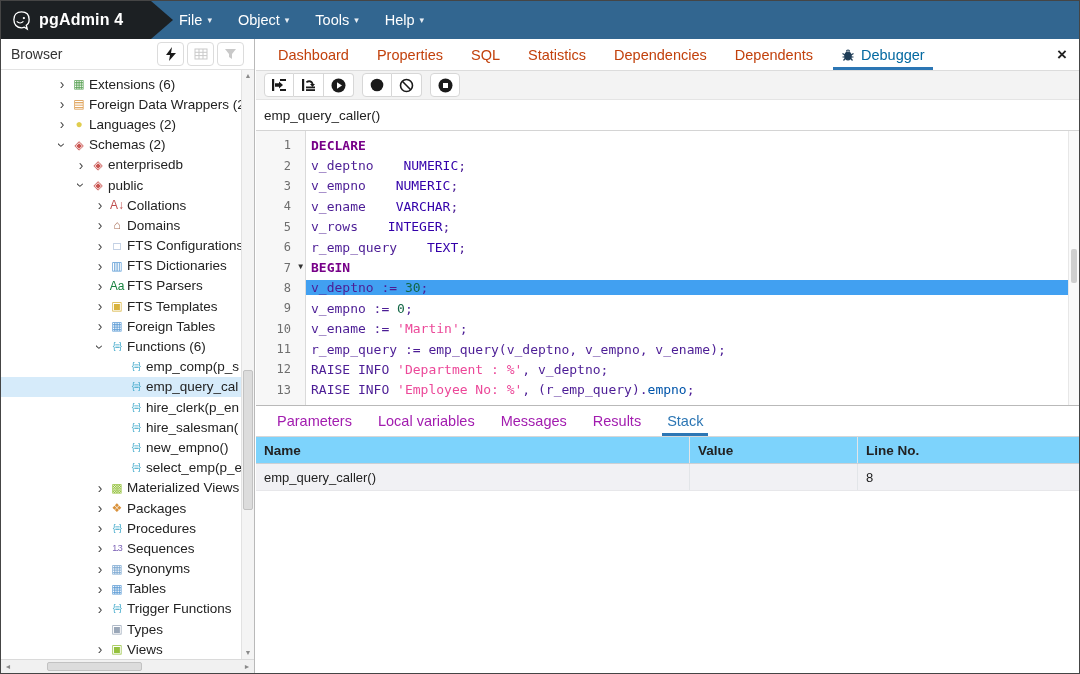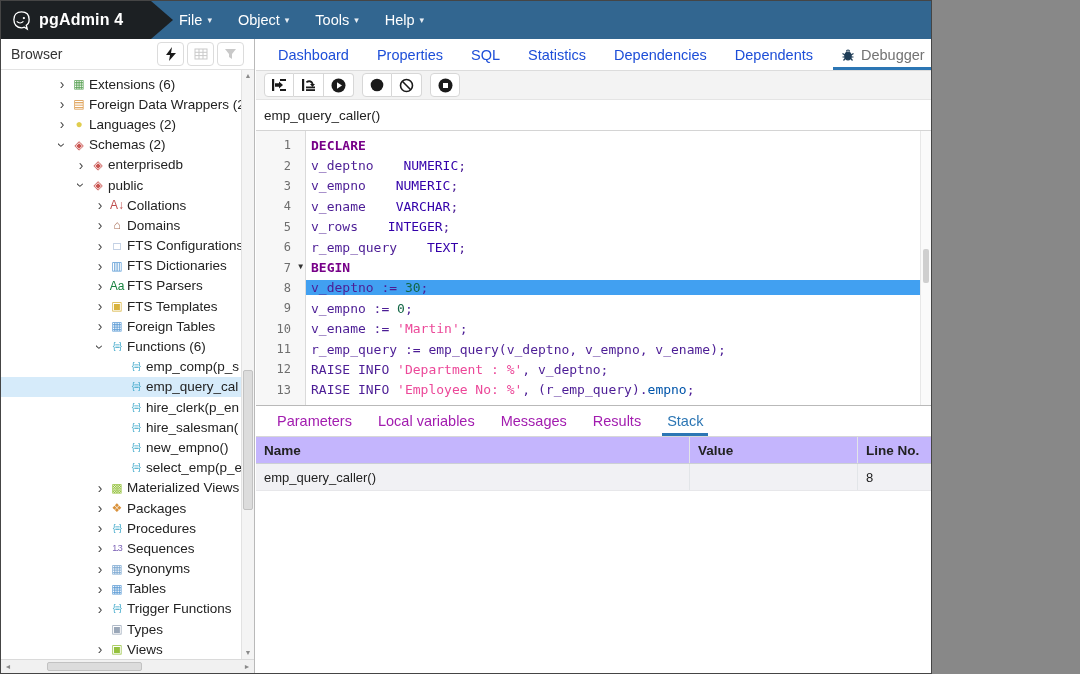--- a/index.html
+++ b/index.html
@@ -1,18 +1,18 @@
 <!DOCTYPE html>
 <html><head>
 <meta charset="utf-8">
 <style>
   *{margin:0;padding:0;box-sizing:border-box;}
   html,body{background:#888;}
   body{font-family:"Liberation Sans",sans-serif;}
-  .app{position:relative;width:932px;height:674px;background:#fff;border:1px solid #454545;overflow:hidden;}
+  .app{position:relative;width:1080px;height:674px;background:#fff;border:1px solid #454545;overflow:hidden;}
 
   
   .topbar{position:absolute;left:0;top:0;width:100%;height:38px;background:#326690;}
   .brand-flag{position:absolute;left:0;top:0;height:38px;width:176px;background:#1c2023;
     clip-path:polygon(0 0,150px 0,172px 50%,150px 100%,0 100%);display:flex;align-items:center;padding-left:10px;gap:7px;}
   .brand-text{color:#fff;font-size:16px;font-weight:bold;letter-spacing:.2px;}
   .menus{position:absolute;left:178px;top:0;height:38px;display:flex;align-items:center;gap:26px;}
   .menu-item{color:#fff;font-size:14.5px;cursor:default;display:flex;align-items:center;gap:5px;}
   .menu-caret{font-size:9px;color:#e8eef4;}
 
@@ -35,22 +35,22 @@
   .vscroll .arr.bottom{position:absolute;bottom:0;left:0;right:0;}
   .vthumb{position:absolute;left:1px;right:1px;top:300px;height:140px;background:#dcdcdc;border:1px solid #c2c2c2;border-radius:2px;}
   .hscroll{position:absolute;left:0;bottom:0;width:100%;height:14px;background:#f1f1f1;border-top:1px solid #dadada;display:flex;align-items:center;}
   .hscroll .arr{font-size:7px;color:#8a8a8a;width:14px;text-align:center;}
   .hscroll .arr.right{margin-left:auto;}
   .hthumb{width:95px;height:9px;margin-left:32px;background:#dcdcdc;border:1px solid #c2c2c2;border-radius:2px;}
 
   
   .main{position:absolute;left:255px;top:38px;right:0;bottom:0;background:#fff;}
   .tabbar{position:absolute;left:0;top:0;width:100%;height:32px;background:#fff;border-bottom:1px solid #dcdcdc;display:flex;align-items:stretch;padding-left:8px;}
-  .tab{display:flex;align-items:center;gap:6px;padding:0 14px;font-size:14.5px;color:#1d4ed8;position:relative;}
-  .tab.active{color:#737373;}
+  .tab{display:flex;align-items:center;gap:6px;padding:0 14px;font-size:14.5px;color:#c2410c;position:relative;}
+  .tab.active{color:#0369a1;}
   .tab.active::after{content:"";position:absolute;left:6px;right:6px;bottom:0;height:3px;background:#2c76b4;}
   .tab-close{margin-left:auto;margin-right:12px;align-self:center;font-size:17px;font-weight:bold;color:#222;line-height:1;cursor:default;}
 
   
   .dbg-toolbar{position:absolute;left:0;top:32px;width:100%;height:29px;background:#f3f3f3;display:flex;align-items:center;gap:8px;padding-left:8px;border-bottom:1px solid #e4e4e4;}
   .btn-group{display:flex;}
   .tb-btn{width:30px;height:24px;background:#fff;border:1px solid #d7d7d7;display:flex;align-items:center;justify-content:center;}
   .btn-group .tb-btn+.tb-btn{border-left:none;}
   .btn-group .tb-btn:first-child{border-radius:4px 0 0 4px;}
   .btn-group .tb-btn:last-child{border-radius:0 4px 4px 0;}
@@ -78,21 +78,21 @@
   .tk-pl{color:#4c1d95;}
 
   
   .panel-divider{position:absolute;left:0;top:366px;width:100%;height:1px;background:#b9b9b9;}
   .btabs{position:absolute;left:0;top:367px;width:100%;height:31px;background:#fff;border-bottom:1px solid #d7d7d7;display:flex;align-items:stretch;padding-left:8px;}
   .btab{display:flex;align-items:center;padding:0 13px;font-size:14.5px;color:#a21caf;position:relative;}
   .btab.active{color:#2c76b4;}
   .btab.active::after{content:"";position:absolute;left:8px;right:8px;bottom:0;height:3px;background:#2c76b4;}
   .stack-table{position:absolute;left:0;top:398px;right:0;}
   .stk-row{display:flex;height:27px;align-items:center;font-size:13px;color:#222;}
-  .stk-row.head{font-weight:bold;font-size:13.5px;border-bottom:1px solid #ccd0d4;background:#c4b5fd;}
+  .stk-row.head{font-weight:bold;font-size:13.5px;border-bottom:1px solid #ccd0d4;background:#7dd3fc;}
   .stk-row.body{background:#f1f1f4;border-bottom:1px solid #e7e7ea;}
   .stk-cell{padding-left:8px;height:100%;display:flex;align-items:center;border-right:1px solid #e2e5e8;}
   .c-name{width:434px;flex:0 0 434px;}
   .c-value{width:168px;flex:0 0 168px;}
   .c-line{flex:1;border-right:none;}
 
   svg{display:block;}
 </style>
 </head>
 <body>

